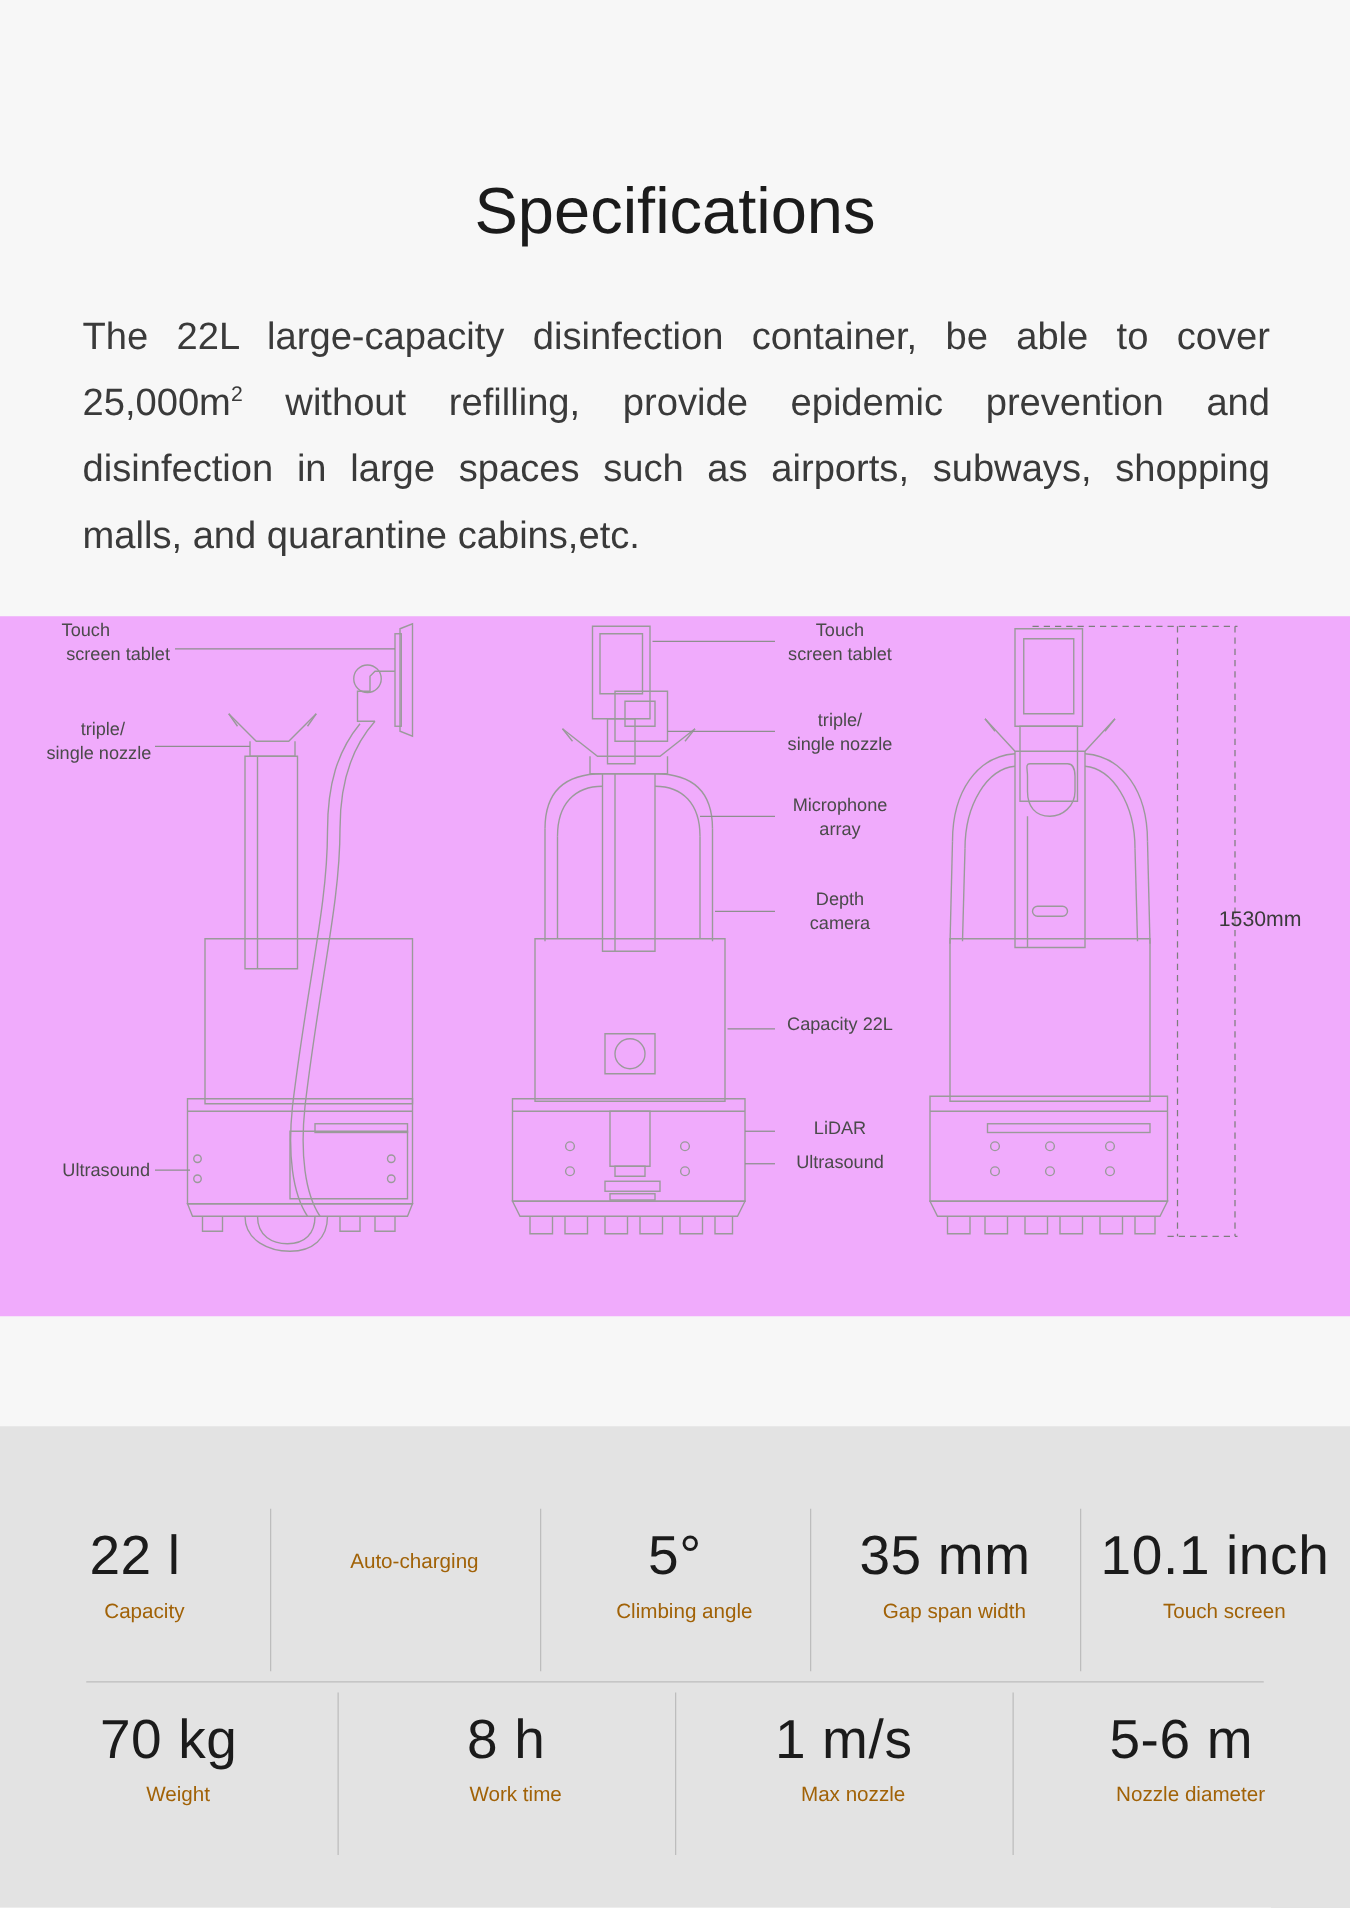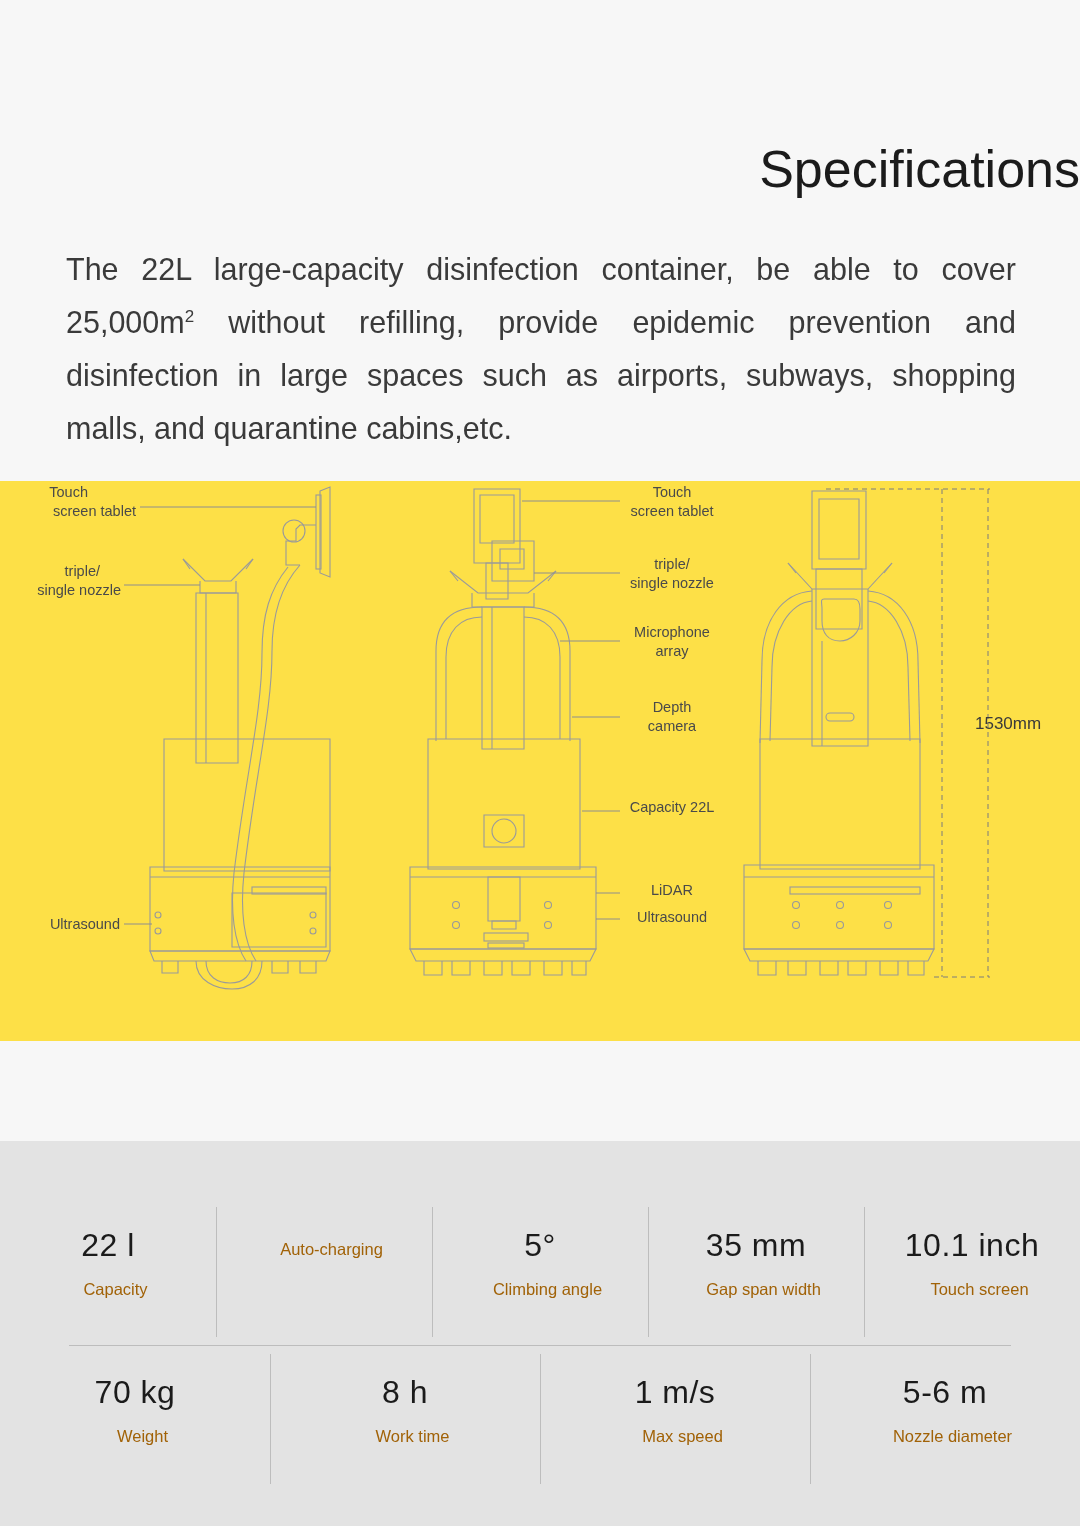--- a/index.html
+++ b/index.html
@@ -16,21 +16,21 @@
     position: relative;
   }
   .page {
     width: 1080px;
     height: 1526px;
     position: relative;
     background: #f7f7f7;
   }
   
   .title {
-    text-align: right;
+    text-align: center;
     font-size: 52px;
     color: #1b1b1b;
     font-weight: 400;
     padding-top: 108px;
     line-height: 1;
     letter-spacing: 0px;
   }
   
   .intro {
     margin: 48px 64px 0 66px;
@@ -49,22 +49,22 @@
   .intro .sup sup {
     font-size: 17px;
     vertical-align: super;
     line-height: 0;
   }
 
   
   .diagram {
     position: relative;
     height: 560px;
-    margin-top: 26px;
-    background: #fde047;
+    margin-top: 38px;
+    background: #f0abfc;
   }
   .diagram svg { display: block; }
 
   
   .spec-wrap {
     position: absolute;
     left: 0;
     top: 1106px;
     width: 1080px;
     height: 420px;
@@ -90,21 +90,21 @@
   .spec-cell + .spec-cell::before {
     content: "";
     position: absolute;
     left: 0;
     top: 8px;
     bottom: 8px;
     width: 1px;
     background: #bdbdbd;
   }
   .spec-value {
-    font-size: 32px;
+    font-size: 44px;
     color: #1b1b1b;
     font-weight: 400;
     line-height: 40px;
     letter-spacing: 0.5px;
   }
   .spec-label {
     font-size: 16.5px;
     color: #a16207;
     margin-top: 14px;
     line-height: 20px;
@@ -369,21 +369,21 @@
         <div class="spec-cell">
           <div class="spec-value">70 kg</div>
           <div class="spec-label">Weight</div>
         </div>
         <div class="spec-cell">
           <div class="spec-value">8 h</div>
           <div class="spec-label">Work time</div>
         </div>
         <div class="spec-cell">
           <div class="spec-value">1 m/s</div>
-          <div class="spec-label">Max speed</div>
+          <div class="spec-label">Max nozzle</div>
         </div>
         <div class="spec-cell">
           <div class="spec-value">5-6 m</div>
           <div class="spec-label">Nozzle diameter</div>
         </div>
       </div>
 
     </div>
   </div>
 

